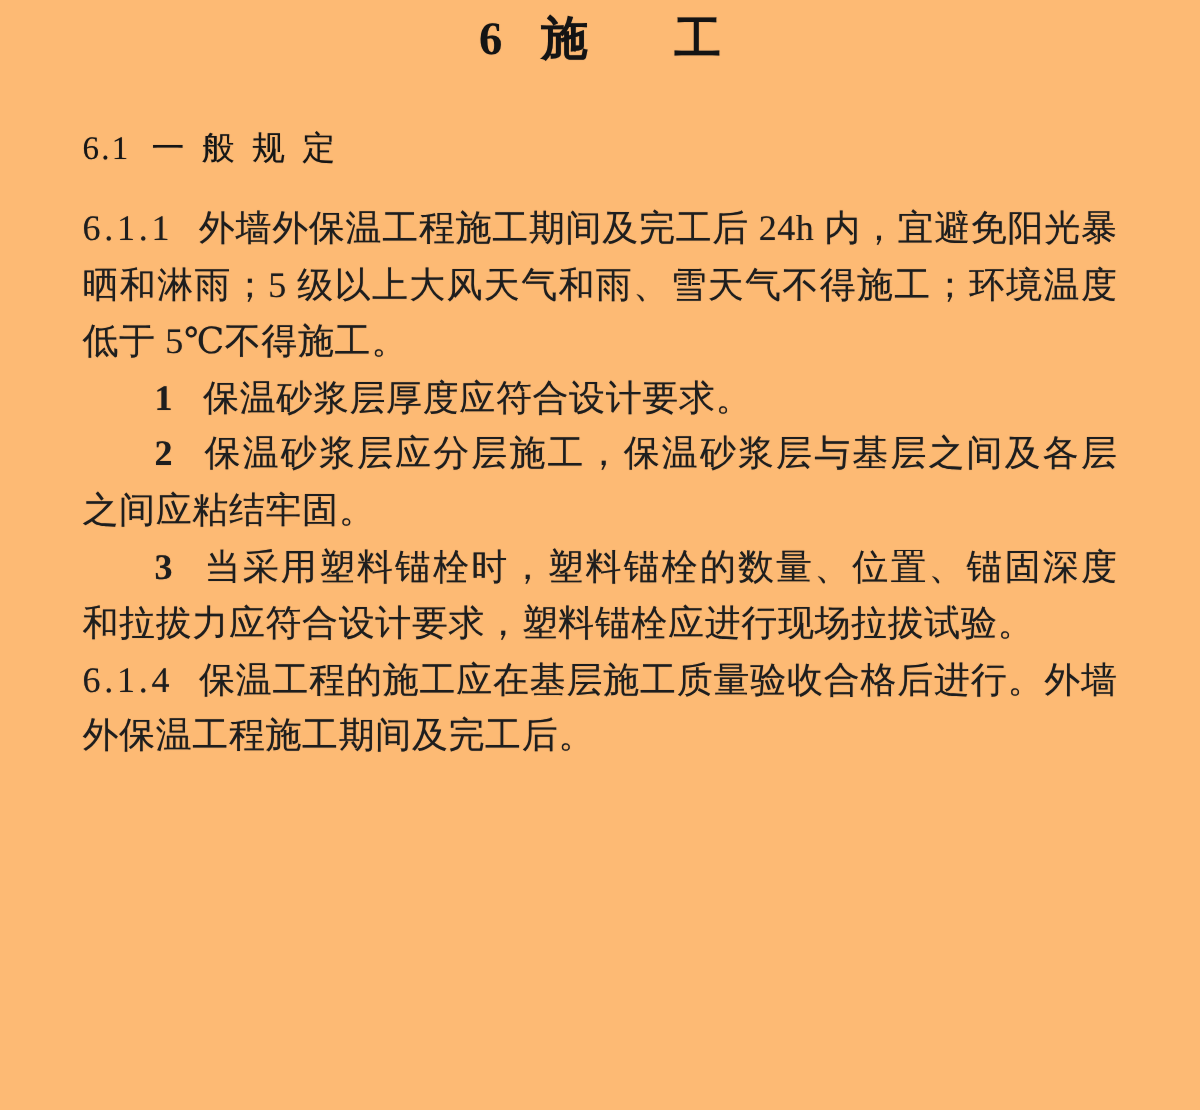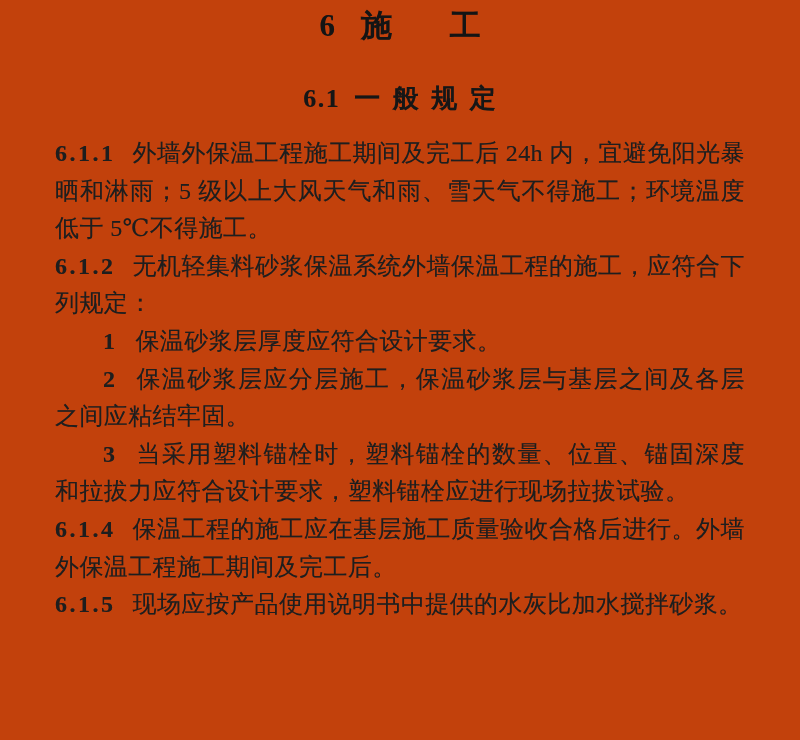--- a/index.html
+++ b/index.html
@@ -7,62 +7,62 @@
     padding: 0;
     width: 800px;
     height: 740px;
     background: #fbfbfa;
     overflow: hidden;
   }
   .page {
     position: relative;
     width: 800px;
     height: 740px;
-    background: #c2410c;
+    background: #fdba74;
     color: #1e1e1e;
     font-family: "Liberation Serif", "DejaVu Serif", serif;
     box-sizing: border-box;
     padding: 4px 55px 0 55px;
   }
   
   .chapter-heading {
     text-align: center;
     font-size: 31px;
     font-weight: 700;
     line-height: 44px;
     margin: 0;
     color: #141414;
   }
   .chapter-number { margin-right: 26px; }
   .chapter-title  { word-spacing: 50px; }
   
   .section-heading {
-    text-align: center;
-    font-size: 26px;
-    font-weight: 700;
+    text-align: left;
+    font-size: 22px;
+    font-weight: 400;
     line-height: 30px;
     margin: 36px 0 0 0;
     color: #161616;
   }
   .section-number { margin-right: 14px; letter-spacing: 1.5px; }
   .section-title  { word-spacing: 4px; letter-spacing: 1px; }
   
   .clauses {
     margin-top: 21px;
     font-size: 24px;
     line-height: 37.6px;
     letter-spacing: 0.4px;
     text-align: justify;
   }
   .clause, .subitem {
     margin: 0;
     text-align: justify;
   }
   .clause-num {
-    font-weight: 700;
+    font-weight: 400;
     letter-spacing: 2.5px;
     margin-right: 17px;
     white-space: nowrap;
   }
   .subitem {
     text-indent: 2em;
   }
   .sub-num {
     font-weight: 700;
     margin-right: 20px;
@@ -81,38 +81,33 @@
 
   <h2 class="section-heading"><span class="section-number">6.1</span><span class="section-title">一 般 规 定</span></h2>
 
   <div class="clauses">
   <div class="clause-block">
     <p class="clause"><b class="clause-num">6.1.1</b><span class="clause-text">外墙外保温工程施工期间及完工后 24h 内，宜避免阳光暴晒和淋雨；5 级以上大风天气和雨、雪天气不得施工；环境温度低于 5℃不得施工。</span></p>
     <div class="subitems"></div>
   </div>
 
   <div class="clause-block">
-    <p class="clause"><b class="clause-num">6.1.2</b><span class="clause-text">无机轻集料砂浆保温系统外墙保温工程的施工，应符合下列规定：</span></p>
     <div class="subitems">
           <p class="subitem"><b class="sub-num">1</b><span class="sub-text">保温砂浆层厚度应符合设计要求。</span></p>
           <p class="subitem"><b class="sub-num">2</b><span class="sub-text">保温砂浆层应分层施工，保温砂浆层与基层之间及各层之间应粘结牢固。</span></p>
           <p class="subitem"><b class="sub-num">3</b><span class="sub-text">当采用塑料锚栓时，塑料锚栓的数量、位置、锚固深度和拉拔力应符合设计要求，塑料锚栓应进行现场拉拔试验。</span></p>
         </div>
   </div>
 
 
   <div class="clause-block">
     <p class="clause"><b class="clause-num">6.1.4</b><span class="clause-text">保温工程的施工应在基层施工质量验收合格后进行。外墙外保温工程施工期间及完工后。</span></p>
     <div class="subitems"></div>
   </div>
 
-  <div class="clause-block">
-    <p class="clause"><b class="clause-num">6.1.5</b><span class="clause-text">现场应按产品使用说明书中提供的水灰比加水搅拌砂浆。</span></p>
-    <div class="subitems"></div>
-  </div>
 
   <div class="clause-block">
     <p class="clause"></p>
     <div class="subitems"></div>
   </div>
 </div>
 
 </div>
 
 </body></html>

